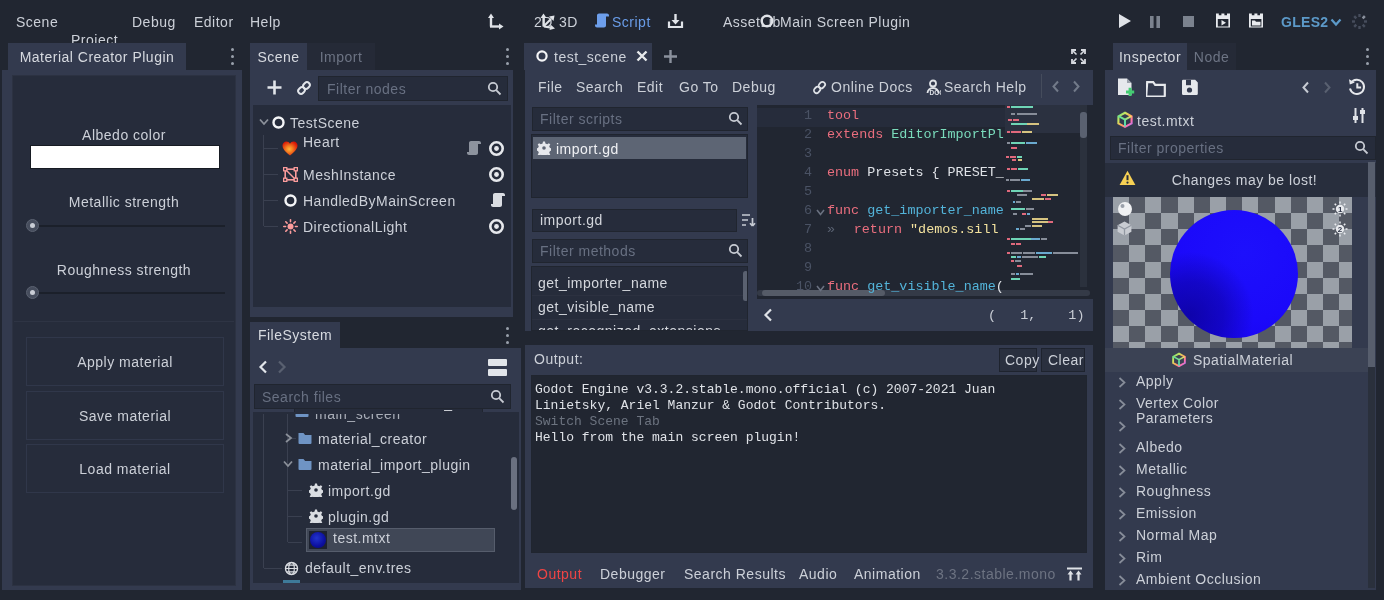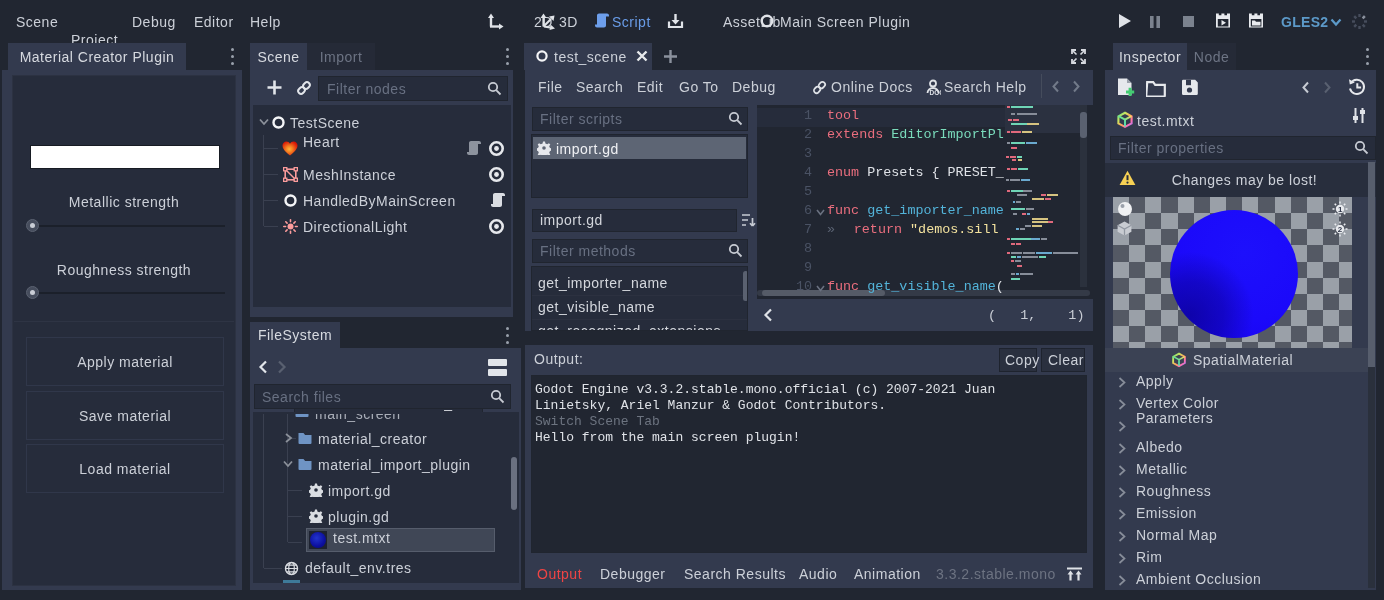--- a/index.html
+++ b/index.html
@@ -101,20 +101,21 @@
 
 <div class="tab" style="left:8px;top:43px;width:178px;height:27px;">Material Creator Plugin</div>
 <div class="abs" style="left:231px;top:48px;width:3px;height:17px;">
   <div style="width:3px;height:3px;border-radius:50%;background:#99a0ac;margin-bottom:4px;"></div>
   <div style="width:3px;height:3px;border-radius:50%;background:#99a0ac;margin-bottom:4px;"></div>
   <div style="width:3px;height:3px;border-radius:50%;background:#99a0ac;"></div>
 </div>
 <div class="abs panel" style="left:2px;top:70px;width:240px;height:520px;"></div>
 <div class="abs content" style="left:12px;top:75px;width:224px;height:511px;border:1px solid #2c3242;"></div>
 <div class="abs" style="left:12px;top:75px;width:224px;height:511px;">
+  <div class="abs txt" style="left:0;top:52px;width:224px;text-align:center;">Albedo color</div>
   <div class="abs" style="left:18px;top:70px;width:190px;height:24px;background:#fff;border:1px solid #171b23;"></div>
   <div class="abs txt" style="left:0;top:119px;width:224px;text-align:center;">Metallic strength</div>
 
   <div class="abs" style="left:14px;top:150px;width:199px;height:2px;background:#1b202a;"></div>
   <div class="abs" style="left:14px;top:144px;width:13px;height:13px;border-radius:50%;background:#464d5d;border:1px solid #5b6271;"></div>
   <div class="abs" style="left:18px;top:148px;width:5px;height:5px;border-radius:50%;background:#c9cdd5;"></div>
   <div class="abs txt" style="left:0;top:187px;width:224px;text-align:center;">Roughness strength</div>
 
   <div class="abs" style="left:14px;top:217px;width:199px;height:2px;background:#1b202a;"></div>
   <div class="abs" style="left:14px;top:211px;width:13px;height:13px;border-radius:50%;background:#464d5d;border:1px solid #5b6271;"></div>

